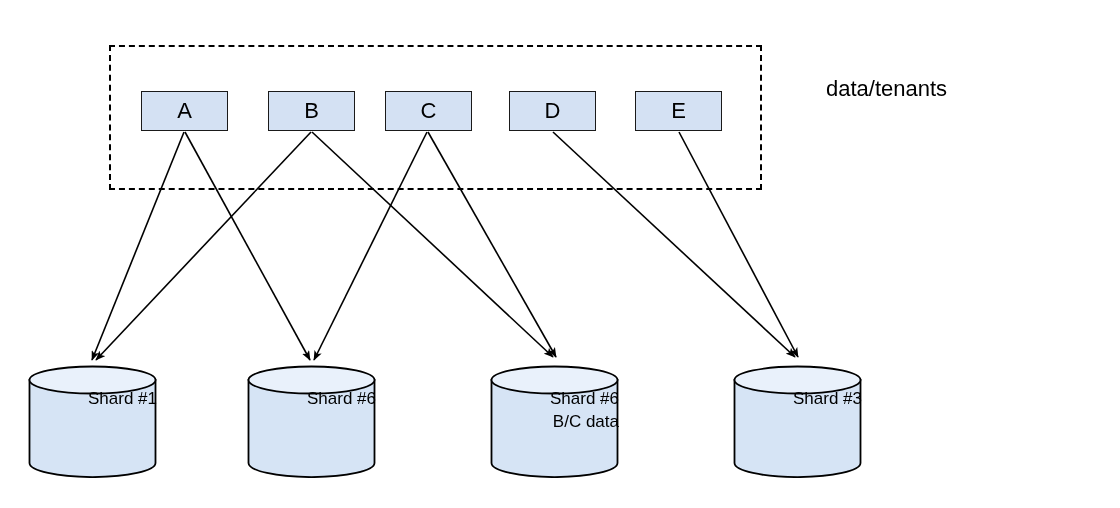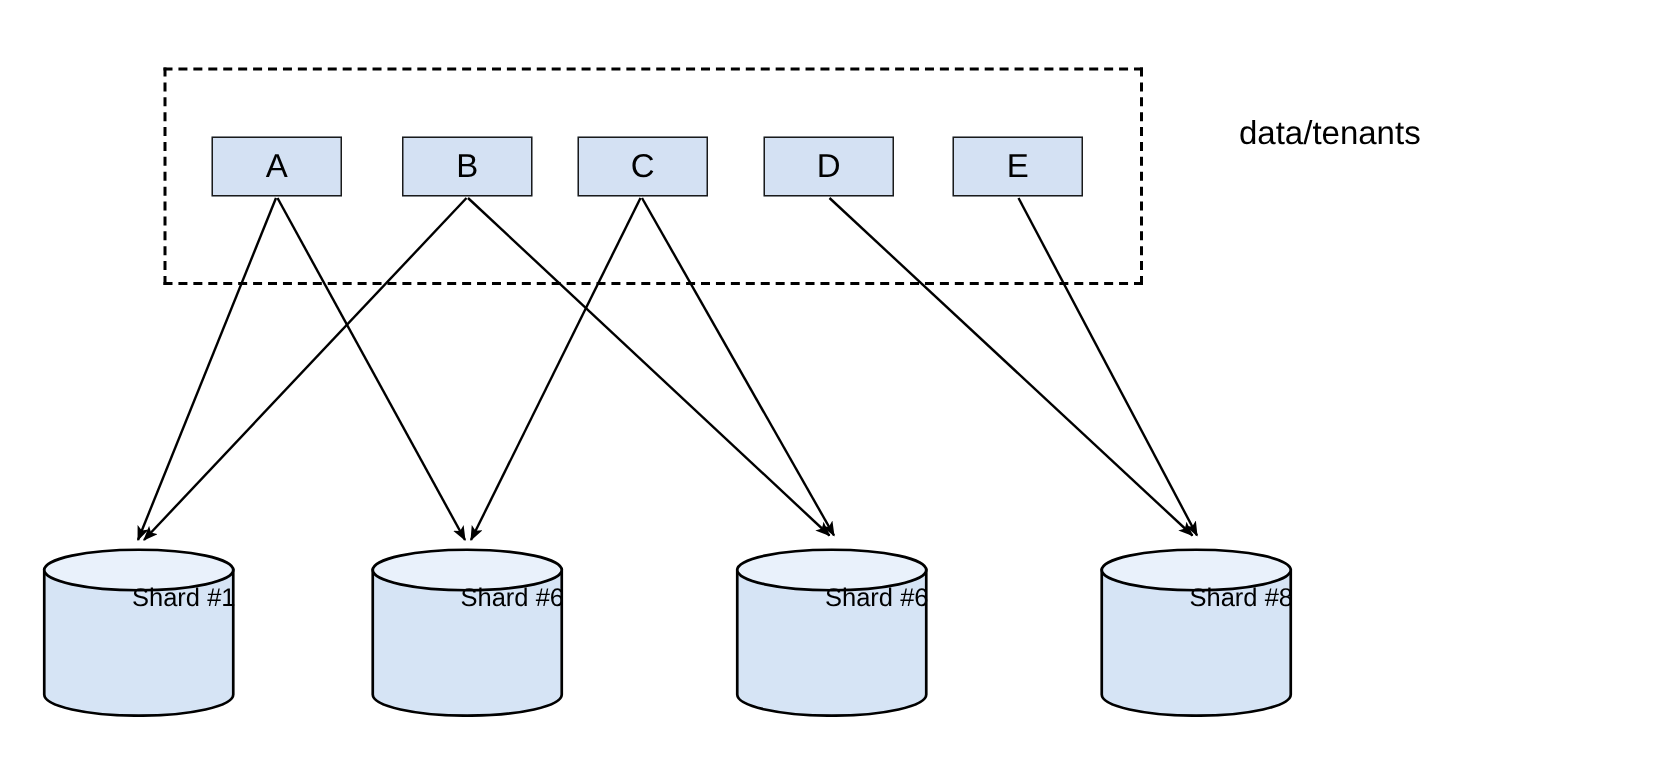--- a/index.html
+++ b/index.html
@@ -145,26 +145,27 @@
     </div>
   </div>
 
   <div class="shard" style="left:490px;">
     <svg viewBox="0 0 129 113">
       <path d="M1.5,15 L1.5,98 A62.5,14 0 0 0 127.5,98 L127.5,15 Z" fill="#d6e4f5" stroke="#000000" stroke-width="1.8"></path>
       <ellipse cx="64.5" cy="15" rx="63" ry="13.5" fill="#e9f1fb" stroke="#000000" stroke-width="1.8"></ellipse>
     </svg>
     <div class="shard-text">
       <div>Shard #6</div>
+      <div>B/C data</div>
     </div>
   </div>
 
   <div class="shard" style="left:733px;">
     <svg viewBox="0 0 129 113">
       <path d="M1.5,15 L1.5,98 A62.5,14 0 0 0 127.5,98 L127.5,15 Z" fill="#d6e4f5" stroke="#000000" stroke-width="1.8"></path>
       <ellipse cx="64.5" cy="15" rx="63" ry="13.5" fill="#e9f1fb" stroke="#000000" stroke-width="1.8"></ellipse>
     </svg>
     <div class="shard-text">
-      <div>Shard #8</div>
+      <div>Shard #3</div>
     </div>
   </div>
 
 </div>
 
 </body></html>

